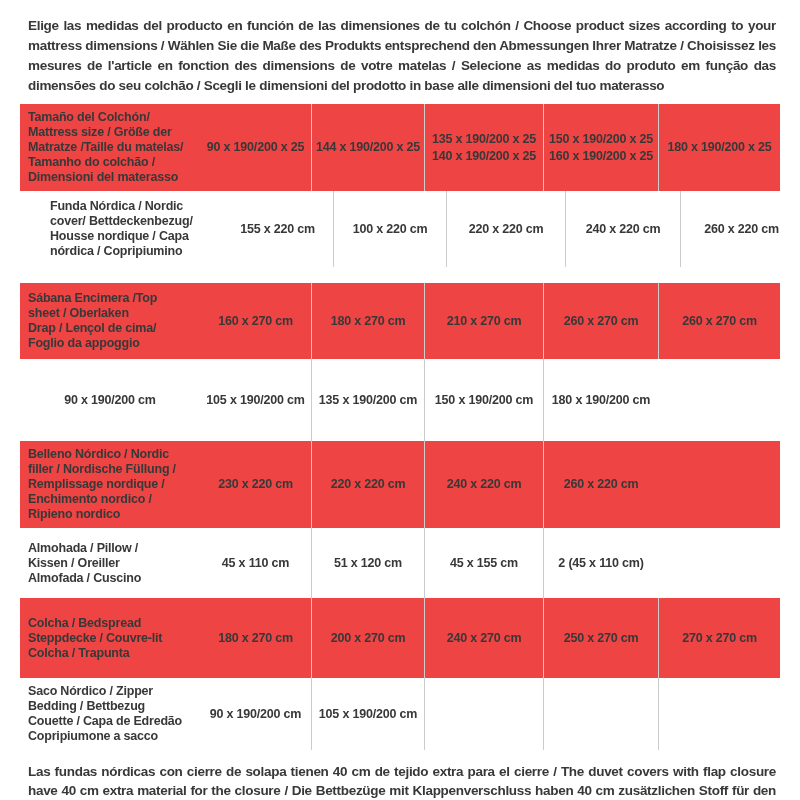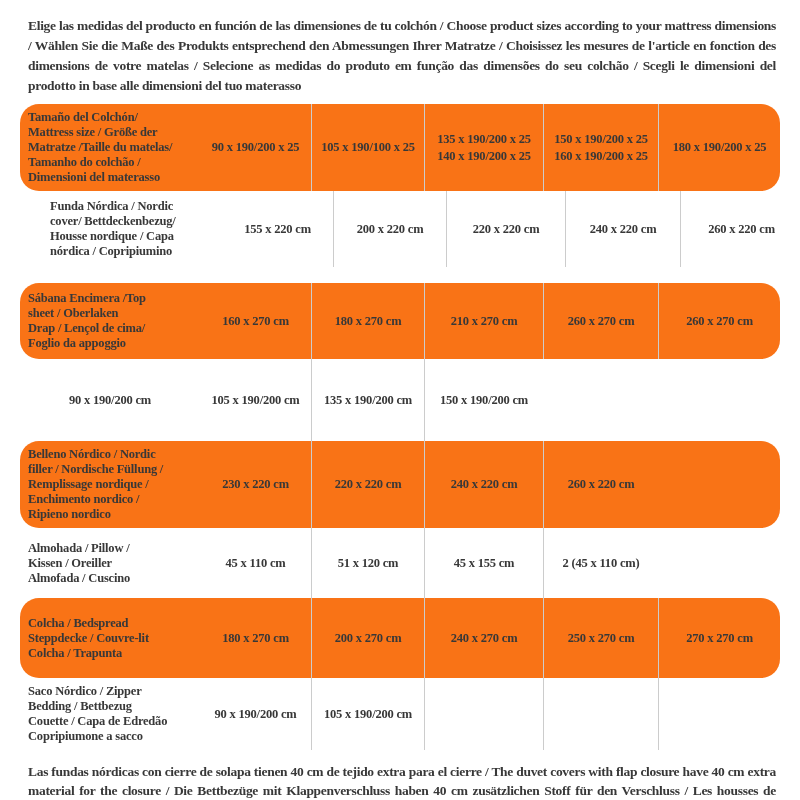--- a/index.html
+++ b/index.html
@@ -1,19 +1,19 @@
 <!DOCTYPE html>
 <html><head>
 <meta charset="utf-8">
 <style>
   html,body{margin:0;padding:0;background:#ffffff;}
   .page{
     width:800px;height:800px;
     background:#ffffff;
-    font-family:Liberation Serif, serif;
+    font-family:Liberation Sans, sans-serif;
     color:#383838;
     box-sizing:border-box;
     overflow:hidden;
   }
   .intro{
     margin:0;
     padding:16px 24px 8px 28px;
     font-size:13.5px;
     font-weight:bold;
     line-height:20px;
@@ -22,21 +22,21 @@
     color:#383838;
   }
   .size-table{
     width:760px;
     margin:0 20px;
   }
   .t-row{
     display:grid;
     grid-template-columns:180px 111px 113px 119px 115px 122px;
   }
-  .t-row.odd{background:#f97316;border-radius:19px;}
+  .t-row.odd{background:#ef4444;}
   .t-row.even{background:#ffffff;}
   .t-row:nth-child(1){min-height:82px;}
   .t-row:nth-child(2){min-height:76px;margin-left:22px;}
   .t-row:nth-child(3){min-height:76px;margin-top:16px;}
   .t-row:nth-child(4){min-height:82px;}
   .t-row:nth-child(5){min-height:80px;}
   .t-row:nth-child(6){min-height:70px;}
   .t-row:nth-child(7){min-height:80px;}
   .t-row:nth-child(8){min-height:64px;}
   .cell{
@@ -83,35 +83,35 @@
 
   <div class="size-table">
 
     <div class="t-row odd">
       <div class="cell label">Tamaño del Colchón/
 Mattress size / Größe der
 Matratze /Taille du matelas/
 Tamanho do colchão /
 Dimensioni del materasso</div>
       <div class="cell value">90 x 190/200 x 25</div>
-      <div class="cell value">105 x 190/100 x 25</div>
+      <div class="cell value">144 x 190/200 x 25</div>
       <div class="cell value">135 x 190/200 x 25
 140 x 190/200 x 25</div>
       <div class="cell value">150 x 190/200 x 25
 160 x 190/200 x 25</div>
       <div class="cell value">180 x 190/200 x 25</div>
     </div>
 
     <div class="t-row even">
       <div class="cell label">Funda Nórdica /  Nordic
 cover/ Bettdeckenbezug/
 Housse nordique  / Capa
 nórdica / Copripiumino</div>
       <div class="cell value">155 x 220 cm</div>
-      <div class="cell value">200 x 220 cm</div>
+      <div class="cell value">100 x 220 cm</div>
       <div class="cell value">220 x 220 cm</div>
       <div class="cell value">240 x 220 cm</div>
       <div class="cell value">260 x 220 cm</div>
     </div>
 
     <div class="t-row odd">
       <div class="cell label">Sábana Encimera /Top
 sheet / Oberlaken
 Drap / Lençol de cima/
 Foglio da appoggio</div>
@@ -120,20 +120,21 @@
       <div class="cell value">210 x 270 cm</div>
       <div class="cell value">260 x 270 cm</div>
       <div class="cell value">260 x 270 cm</div>
     </div>
 
     <div class="t-row even">
       <div class="cell value">90 x 190/200 cm</div>
       <div class="cell value">105 x 190/200 cm</div>
       <div class="cell value">135 x 190/200 cm</div>
       <div class="cell value">150 x 190/200 cm</div>
+      <div class="cell value">180 x 190/200 cm</div>
     </div>
 
     <div class="t-row odd">
       <div class="cell label">Belleno Nórdico / Nordic
 filler / Nordische Füllung /
 Remplissage nordique /
 Enchimento nordico /
 Ripieno nordico</div>
       <div class="cell value">230 x 220 cm</div>
       <div class="cell value">220 x 220 cm</div>

